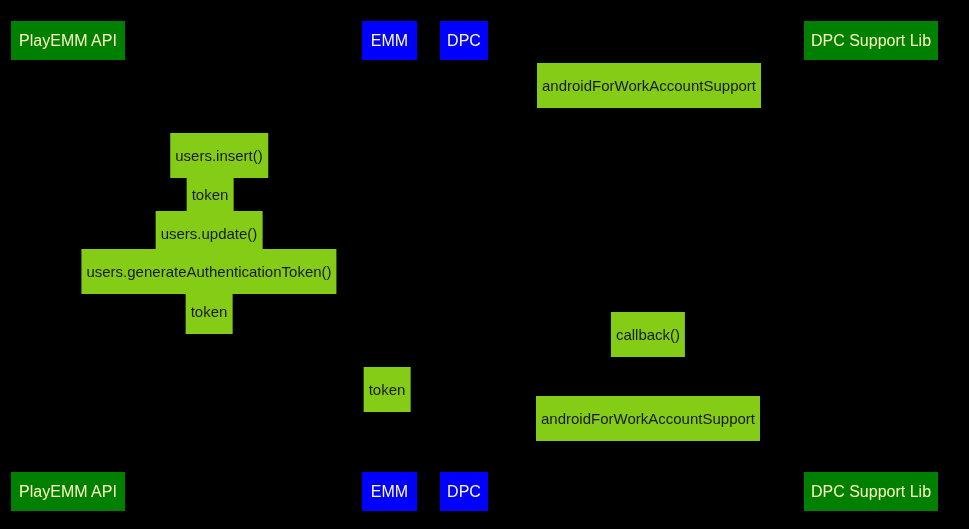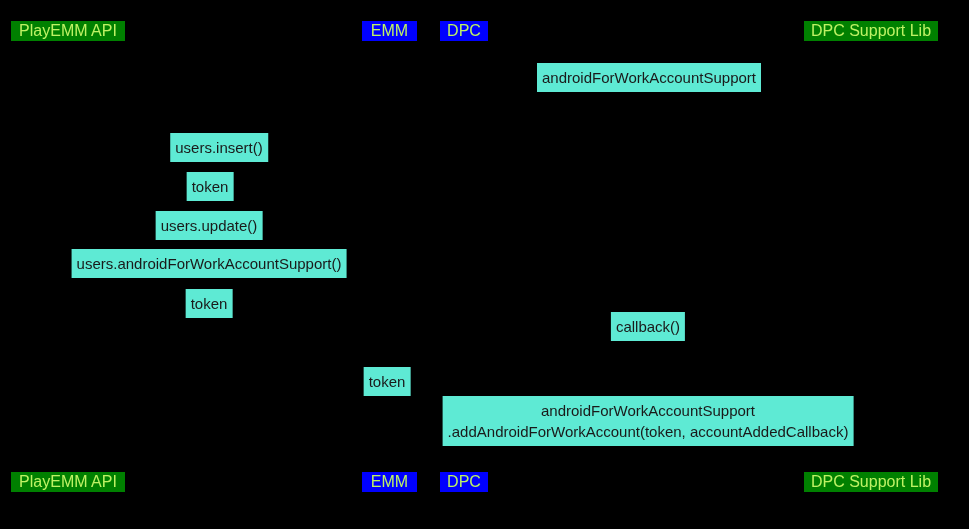--- a/index.html
+++ b/index.html
@@ -13,36 +13,36 @@
     height: 529px;
     background: #000000;
     overflow: hidden;
     font-family: "Liberation Sans", sans-serif;
   }
   .actor {
     position: absolute;
     display: flex;
     align-items: center;
     justify-content: center;
-    color: #bef264;
+    color: #fef9c3;
     font-size: 16px;
-    height: 20px;
+    height: 39px;
     white-space: nowrap;
   }
   .actor.green { background: #008000; }
   .actor.blue  { background: #0000ff; margin-left: 39px; }
   .msg {
     position: absolute;
     transform: translateX(-50%);
-    background: #5eead4;
+    background: #84cc16;
     color: #1a1a1a;
     font-size: 15px;
     line-height: 21px;
     white-space: nowrap;
-    padding: 4px 5px;
+    padding: 12px 5px;
     text-align: center;
   }
   .msg .line {
     text-align: center;
   }
 </style>
 </head>
 <body>
 
 <div class="diagram">
@@ -55,31 +55,30 @@
   <div class="msg" style="left:649px; top:63px;">
     <div class="line">androidForWorkAccountSupport</div>
   </div>
 
   <div class="msg" style="left:219px; top:133px;">users.insert()</div>
 
   <div class="msg" style="left:210px; top:172px;">token</div>
 
   <div class="msg" style="left:209px; top:211px;">users.update()</div>
 
-  <div class="msg" style="left:209px; top:249px;">users.androidForWorkAccountSupport()</div>
+  <div class="msg" style="left:209px; top:249px;">users.generateAuthenticationToken()</div>
 
   <div class="msg" style="left:209px; top:289px;">token</div>
 
   <div class="msg" style="left:648px; top:312px;">callback()</div>
 
   <div class="msg" style="left:387px; top:367px;">token</div>
 
   <div class="msg" style="left:648px; top:396px;">
     <div class="line">androidForWorkAccountSupport</div>
-    <div class="line">.addAndroidForWorkAccount(token, accountAddedCallback)</div>
   </div>
 
   <div class="actor green" style="left:11px; top:472px; width:114px;">PlayEMM API</div>
   <div class="actor blue" style="left:323px; top:472px; width:55px;">EMM</div>
   <div class="actor blue" style="left:401px; top:472px; width:48px;">DPC</div>
   <div class="actor green" style="left:804px; top:472px; width:134px;">DPC Support Lib</div>
 
 </div>
 
 </body></html>

